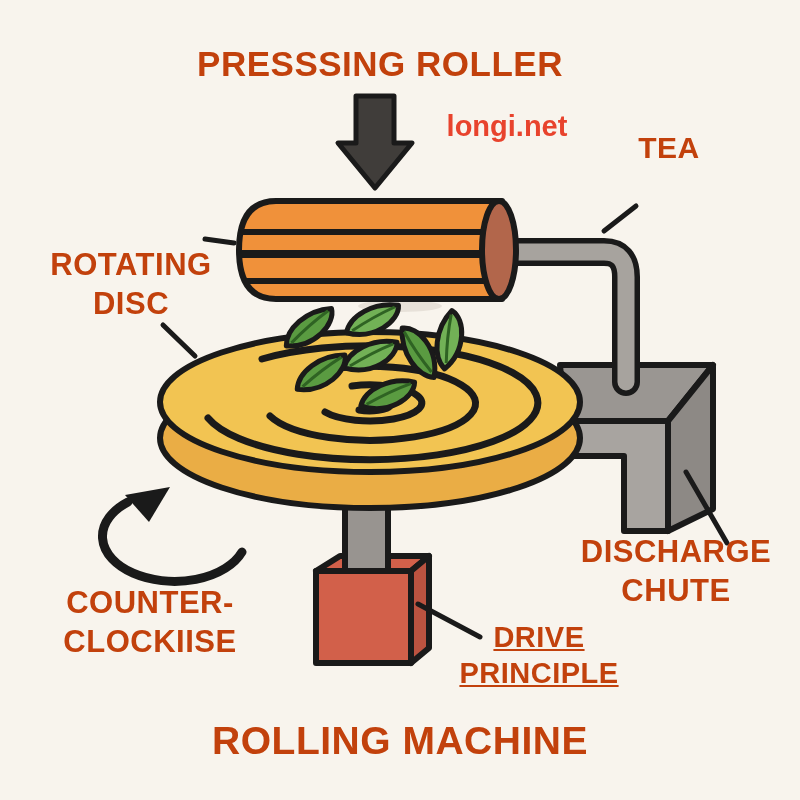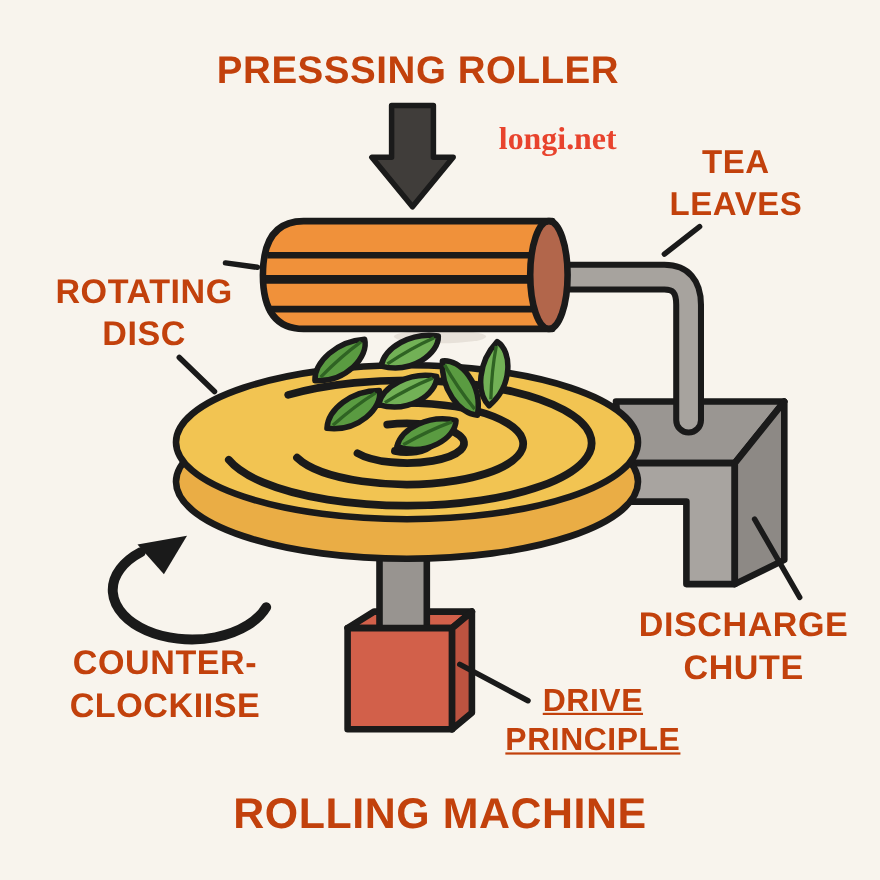--- a/index.html
+++ b/index.html
@@ -4,21 +4,21 @@
 <style>
   html,body{margin:0;padding:0;}
   body{width:800px;height:800px;position:relative;overflow:hidden;
        background:#f8f4ed;font-family:"Liberation Sans","DejaVu Sans",sans-serif;}
   #stage{position:absolute;inset:0;width:800px;height:800px;}
   svg{position:absolute;left:0;top:0;}
   .ol{stroke:#1a1a1a;}
   .lbl{position:absolute;transform:translateX(-50%);text-align:center;
        font-weight:800;color:#c2410c;line-height:1.25;letter-spacing:.5px;white-space:nowrap;}
   .ln{display:block;}
-  .watermark{position:absolute;transform:translateX(-50%);font-weight:800;white-space:nowrap;font-family:Liberation Serif, serif;}
+  .watermark{position:absolute;transform:translateX(-50%);font-weight:800;white-space:nowrap;}
 </style>
 </head>
 <body>
 
 <div id="stage">
 
   <svg width="800" height="800" viewBox="0 0 800 800">
 
     <g>
       <polygon class="ol" points="565,421 668,421 713,365 560,365" stroke-width="6" stroke-linejoin="round" fill="#9a9692"></polygon>
@@ -108,34 +108,33 @@
   <div class="lbl" style="left:380px;top:42px;font-size:35px;">
     <span class="ln">PRESSSING ROLLER</span>
   </div>
 
   <div class="watermark" style="left:507px;top:110px;font-size:29px;">
     <span style="color:#e8432d;">longi.net</span>
   </div>
 
   <div class="lbl" style="left:669px;top:129px;font-size:30px;">
     <span class="ln">TEA</span>
-    <span class="ln">LEAVES</span>
   </div>
 
   <div class="lbl" style="left:131px;top:246px;font-size:31px;">
     <span class="ln">ROTATING</span>
     <span class="ln">DISC</span>
   </div>
 
   <div class="lbl" style="left:150px;top:584px;font-size:31px;">
     <span class="ln">COUNTER-</span>
     <span class="ln">CLOCKIISE</span>
   </div>
 
-  <div class="lbl" style="left:676px;top:533px;font-size:31px;margin-top:16px;">
+  <div class="lbl" style="left:676px;top:533px;font-size:31px;">
     <span class="ln">DISCHARGE</span>
     <span class="ln">CHUTE</span>
   </div>
 
   <div class="lbl" style="left:539px;top:619px;font-size:29px;text-decoration:underline;">
     <span class="ln">DRIVE</span>
     <span class="ln">PRINCIPLE</span>
   </div>
 
   <div class="lbl" style="left:400px;top:717px;font-size:39px;line-height:1.22;">

